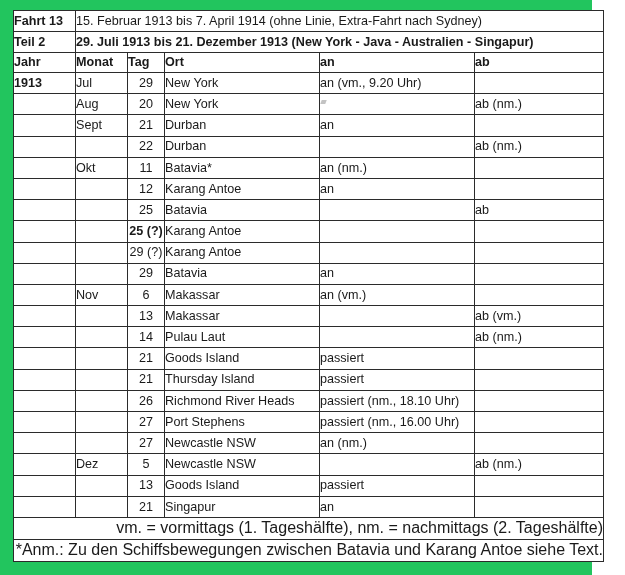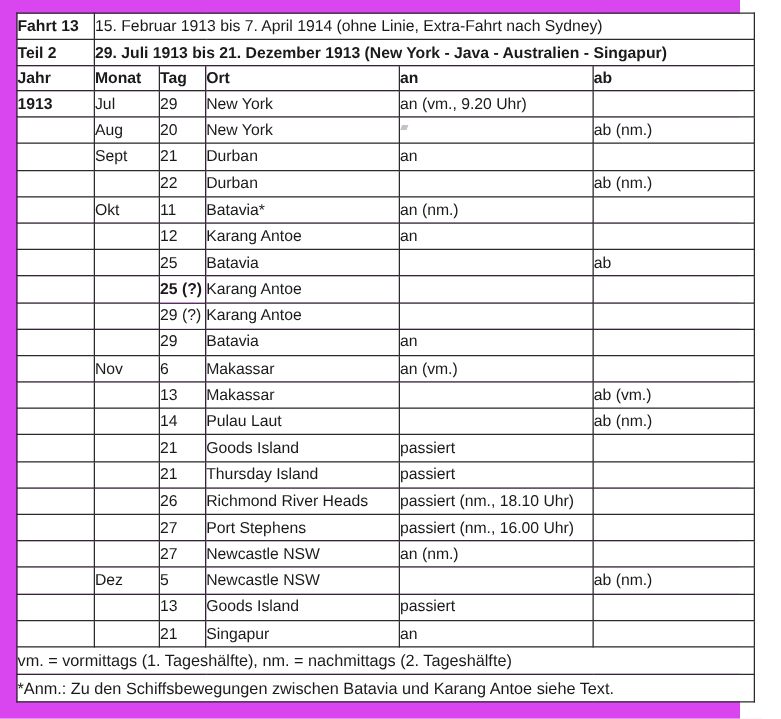--- a/index.html
+++ b/index.html
@@ -14,21 +14,21 @@
     overflow: hidden;
     font-family: "Liberation Sans", sans-serif;
     color: #1a1a1a;
     -webkit-font-smoothing: antialiased;
   }
 
   #sheet {
     position: relative;
     width: 592px;
     height: 575px;
-    background: #d946ef;
+    background: #22c55e;
   }
 
   
   #voyage-table {
     position: absolute;
     left: 13px;
     top: 10px;
     width: 590px;
     border-collapse: collapse;
     table-layout: fixed;
@@ -90,21 +90,21 @@
     font-weight: bold;
     padding-left: 4px;
     white-space: nowrap;
   }
   .cell-monat {
     padding-left: 17px;
     white-space: nowrap;
     margin-top: 32px;
   }
   .cell-tag {
-    text-align: left;
+    text-align: center;
     padding-right: 5px;
     white-space: nowrap;
     overflow: visible;
   }
   .cell-ort {
     padding-left: 4px;
     white-space: nowrap;
   }
   .cell-an {
     padding-left: 6px;
@@ -125,21 +125,22 @@
     opacity: .85;
     margin-left: 1px;
     vertical-align: 4px;
   }
 
   
   tr.foot-row td {
     height: 21px;
     padding-left: 4px;
     white-space: nowrap;
-    font-size: 13px;
+    font-size: 16px;
+    text-align: right;
   }
   td.foot-legend { border-bottom: none; }
   td.foot-credit { border-top: none; }
   td.foot-note  { }
 </style>
 </head>
 <body>
 
 <div id="sheet">
 

